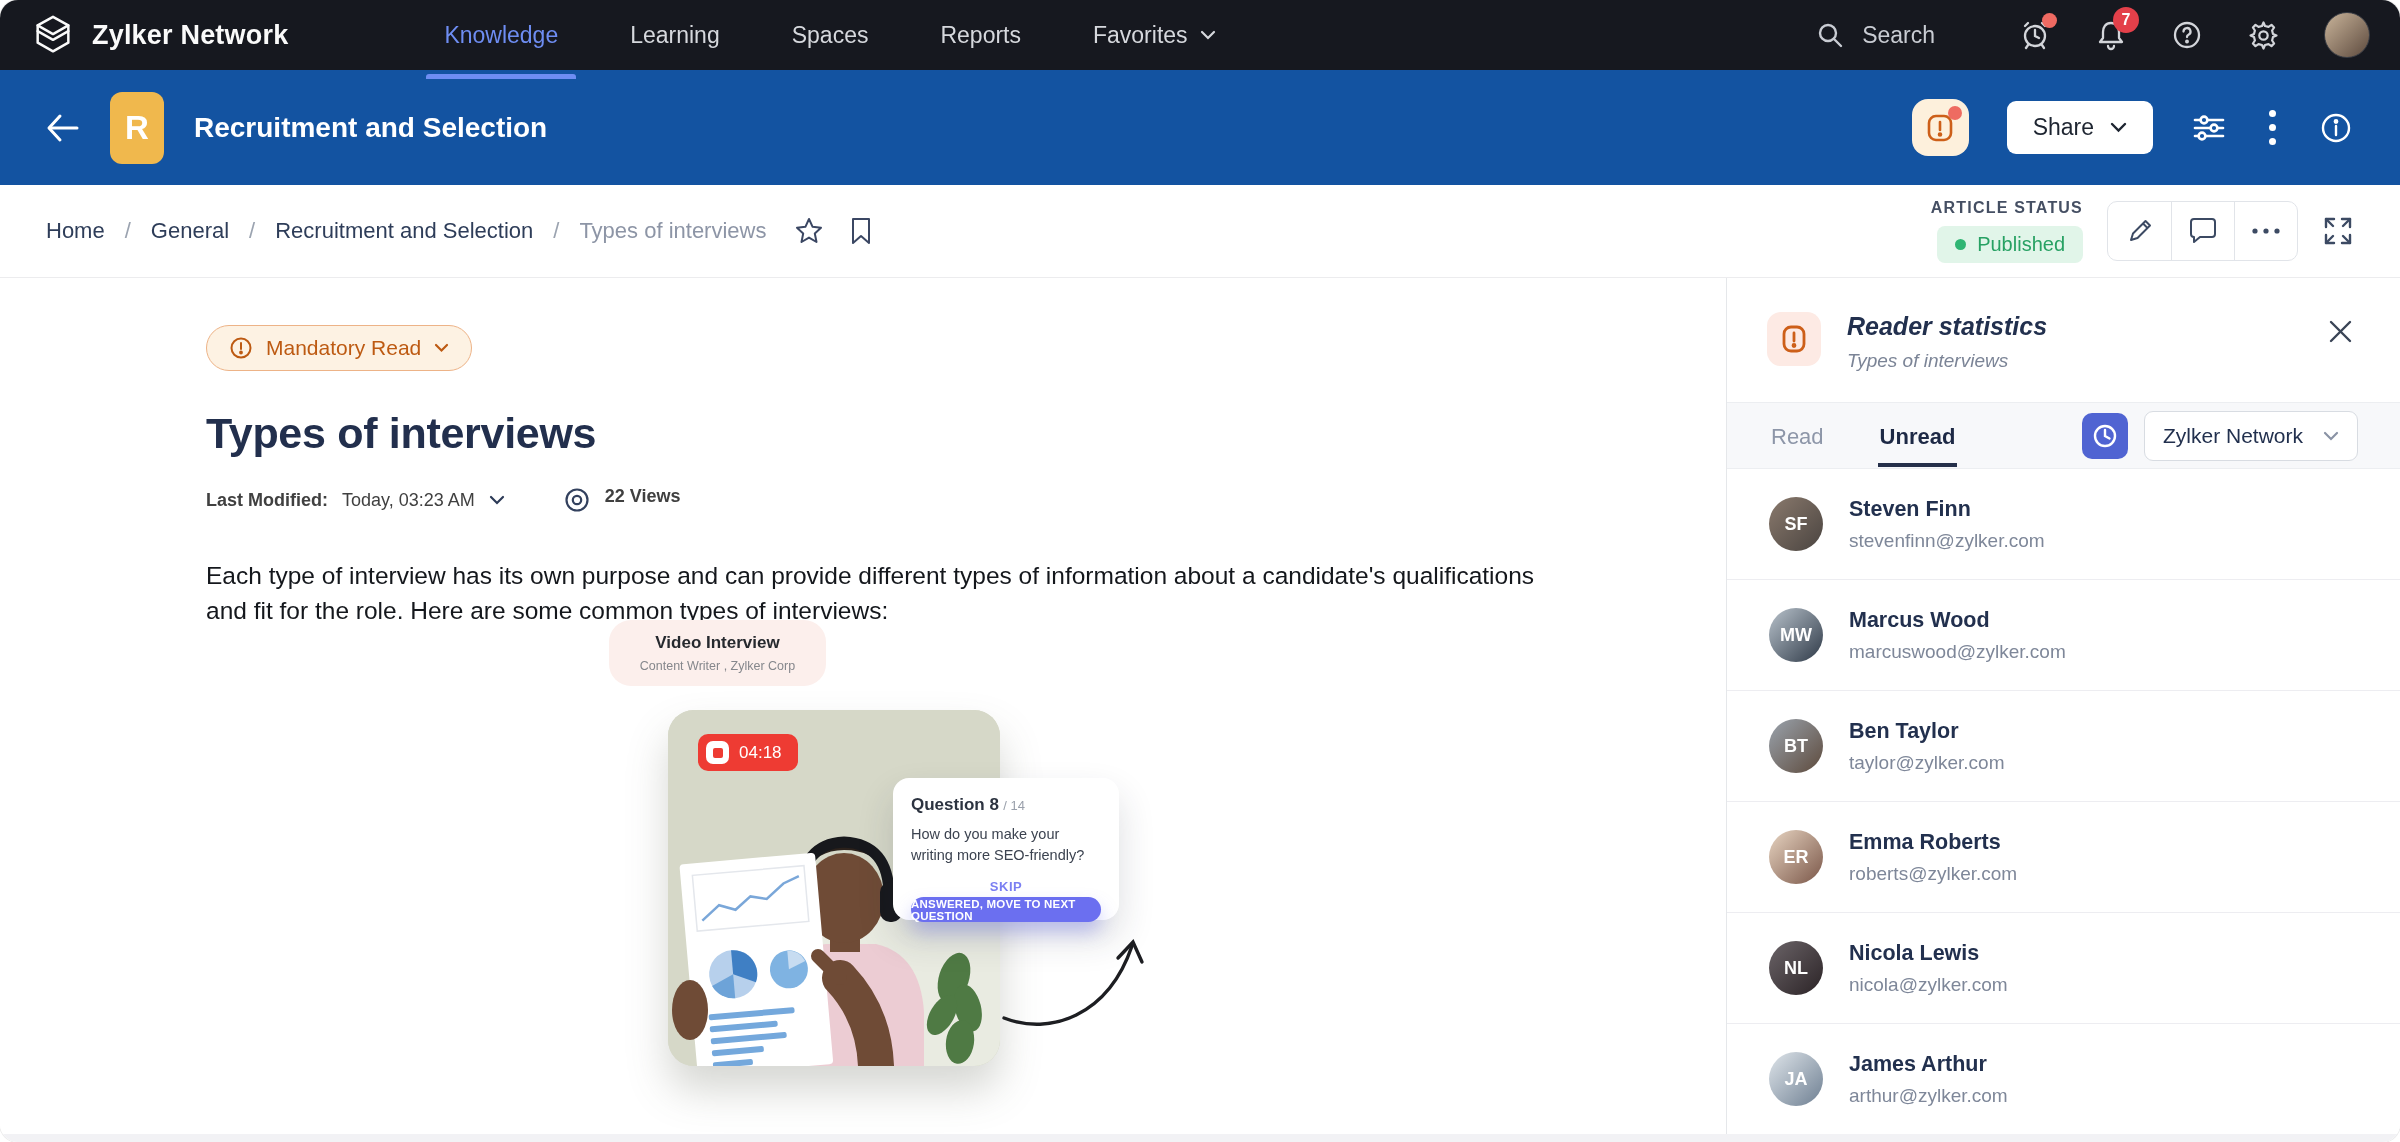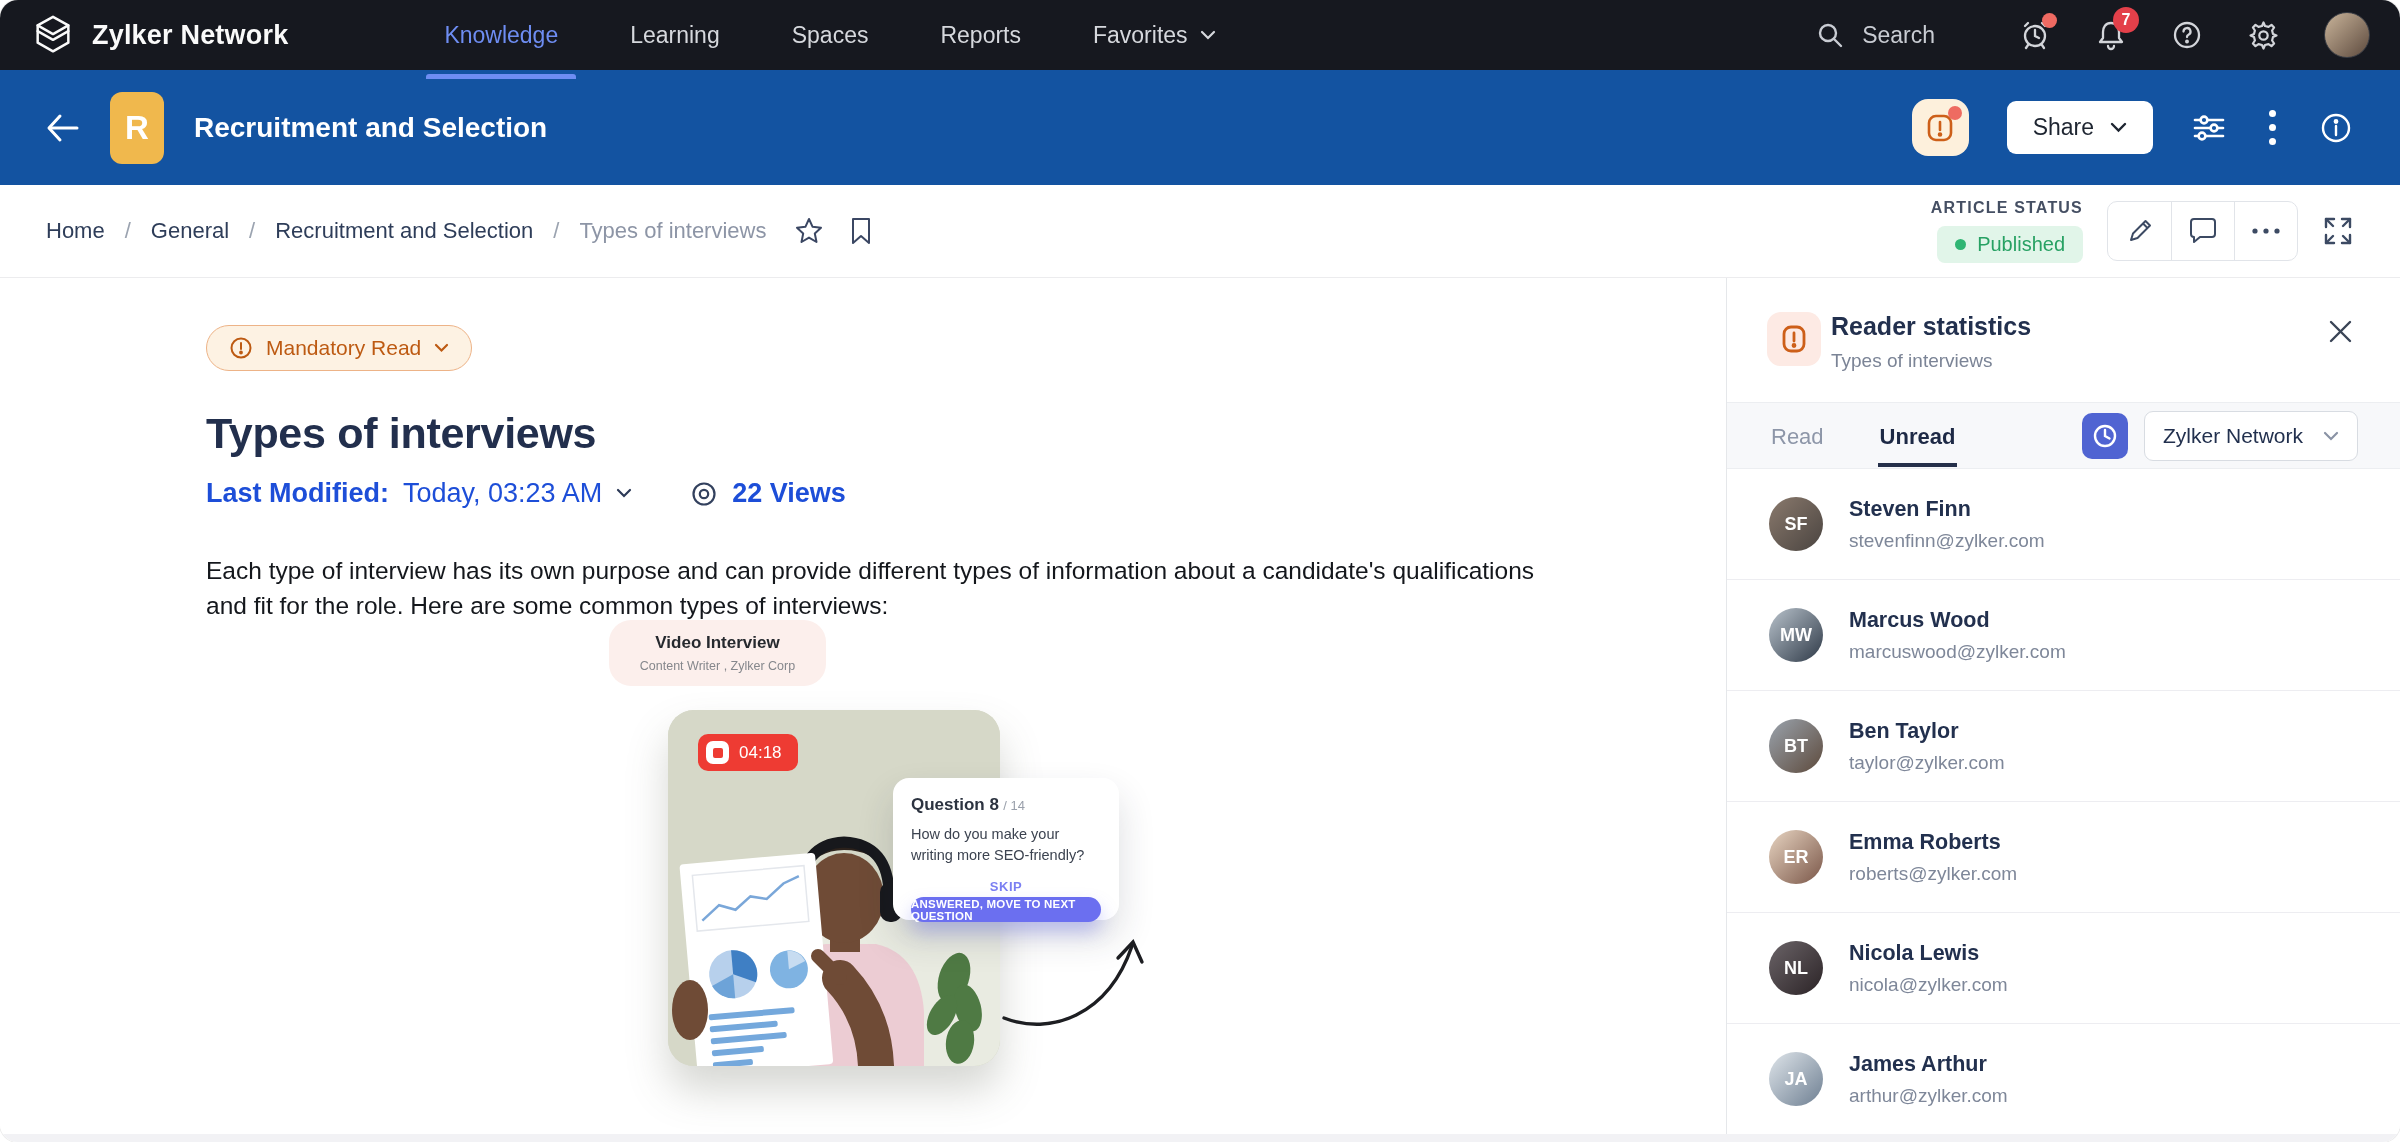--- a/index.html
+++ b/index.html
@@ -60,21 +60,21 @@
              border-left:1px solid #e1e4e9; cursor:pointer; }
   .action-cell:first-child { border-left:none; }
 
   
   .content { display:flex; height:864px; }
   .main { flex:1; position:relative; overflow:hidden; background:#fff; }
   .article-inner { padding:47px 0 0 206px; }
   .pill { display:inline-flex; align-items:center; gap:13px; padding:10px 22px; border:1.5px solid #edb387;
              background:#fdf2e3; border-radius:26px; color:#bd5a12; font-size:21px; cursor:pointer; }
   .article-title { margin-top:38px; font-size:43px; font-weight:800; color:#222f4d; letter-spacing:-.3px; }
-  .meta-row { margin-top:20px; display:flex; align-items:center; gap:14px; font-size:27px; color:#1d4ed8; }
+  .meta-row { margin-top:28px; display:flex; align-items:center; gap:14px; font-size:18px; color:#404040; }
   .meta-label { font-weight:600; }
   .meta-views { display:flex; gap:14px; margin-left:44px;font-weight:bold; }
   .article-body { margin-top:44px; font-size:24.5px; line-height:1.43; color:#14171c; max-width:1335px; }
 
   
   .fig { position:absolute; }
   .vi-card { left:609px; top:342px; width:217px; height:66px; background:#fcefec; border-radius:22px;
              display:flex; flex-direction:column; align-items:center; justify-content:center; gap:6px; z-index:1; }
   .vi-card-title { font-size:17px; font-weight:700; color:#26292e; }
   .vi-card-sub { font-size:12.5px; color:#85878c; }
@@ -90,21 +90,21 @@
   .q-total { font-size:13px; font-weight:400; color:#9aa0ab; }
   .q-text { margin-top:9px; font-size:14.5px; line-height:1.45; color:#3c4350; }
   .q-skip { margin-top:13px; text-align:center; font-size:13px; font-weight:700; letter-spacing:.5px; color:#7b7ff2; cursor:pointer; }
   .answer-btn { left:911px; top:619px; width:190px; height:25px; background:#6b6ff0; border-radius:18px;
              color:#fff; font-size:11.5px; font-weight:700; display:flex; align-items:center; justify-content:center;
              z-index:4; cursor:pointer; letter-spacing:.2px; box-shadow:0 10px 18px rgba(107,111,240,.35); }
   .arrow-wrap { left:990px; top:640px; z-index:2; }
 
   
   .panel { width:674px; border-left:1px solid #e5e7ea; display:flex; flex-direction:column; background:#fff; }
-  .panel-header { padding:34px 44px 30px 40px; display:flex; gap:10px; position:relative; }
+  .panel-header { padding:34px 44px 30px 40px; display:flex; gap:26px; position:relative;font-style:italic; }
   .panel-icon { width:54px; height:54px; background:#fdeae4; border-radius:14px; display:flex; align-items:center;
              justify-content:center; flex:0 0 auto; }
   .panel-title { font-size:25px; font-weight:700; color:#22304e; }
   .panel-sub { font-size:19px; color:#7b8496; margin-top:9px; }
   .panel-close { position:absolute; right:46px; top:40px; cursor:pointer; }
   .panel-tabs { height:67px; background:#f7f8fa; border-top:1px solid #eceef1; border-bottom:1px solid #eceef1;
              display:flex; align-items:center; padding:0 42px; }
   .ptab { font-size:22px; color:#8d96a8; padding:19px 2px 13px; cursor:pointer; margin-right:52px; border-bottom:4px solid transparent; }
   .ptab.active { color:#1d2945; font-weight:700; border-bottom-color:#25304a; }
   .ptab-right { margin-left:auto; display:flex; align-items:center; gap:16px; }

